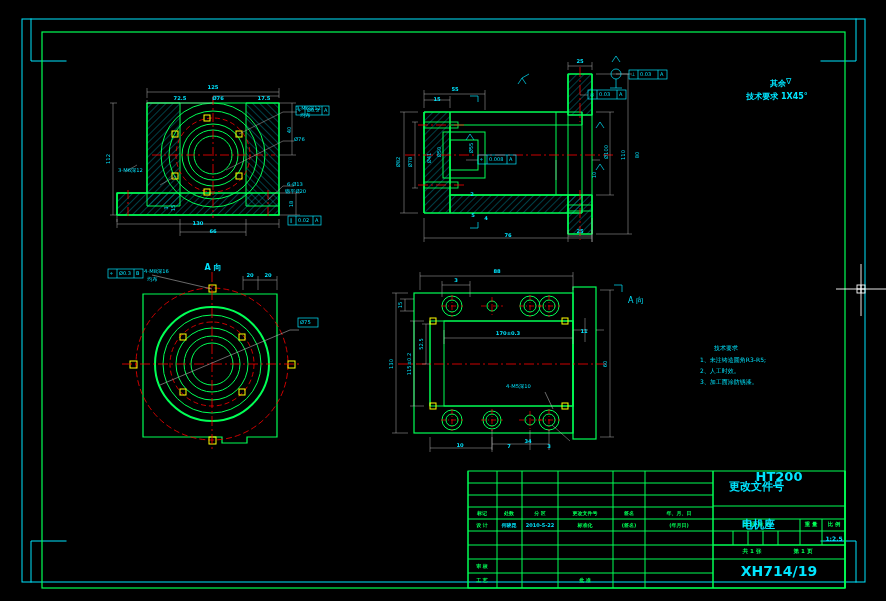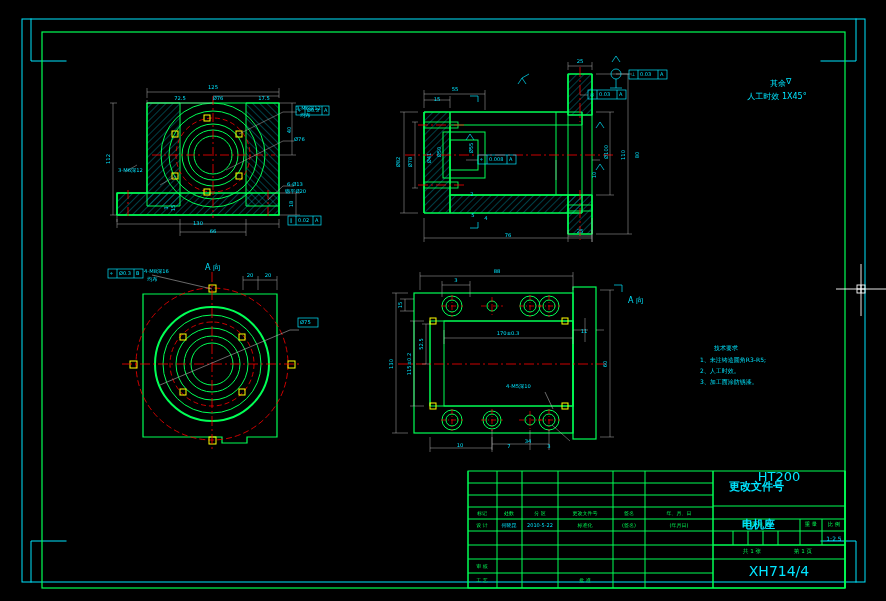--- a/index.html
+++ b/index.html
@@ -7,21 +7,21 @@
        font-family:"DejaVu Sans","Liberation Sans",sans-serif;}
   #stage{position:relative;width:886px;height:601px;background:#000;}
   #stage svg{position:absolute;left:0;top:0;}
   .lbl{position:absolute;color:#00e5ff;font-size:5.2px;line-height:1;
        white-space:nowrap;font-family:"DejaVu Sans","Liberation Sans",sans-serif;}
   .big{font-size:13px;}
   .mid{font-size:8px;}
   .sm{font-size:6px;}
   .xs{font-size:5px;}
   .tb{position:absolute;color:#00ff55;font-size:5.4px;line-height:1;white-space:nowrap;}
-  .ctr{transform:translate(-50%,-50%);}
+  .ctr{transform:translate(-50%,-50%);font-weight:bold;}
   .rot{transform:translate(-50%,-50%) rotate(-90deg);transform-origin:center;}
 </style>
 </head>
 <body>
 
 <div id="stage">
 
 <svg width="886" height="601">
   <defs>
     <pattern id="hx" width="5" height="5" patternTransform="rotate(45)" patternUnits="userSpaceOnUse">
@@ -418,21 +418,21 @@
     <line x1="713" y1="471" x2="713" y2="588"></line>
   </g>
   <g fill="none" stroke="#00ff55" stroke-width="1">
     <line x1="845" y1="506" x2="713" y2="506"></line>
     <line x1="845" y1="545" x2="713" y2="545"></line>
   </g>
 </svg>
 
 <div class="lbl mid ctr" style="left:778px;top:84px;">其余</div>
 <div class="lbl mid" style="left:786px;top:78px;">∇</div>
-<div class="lbl mid ctr" style="left:777px;top:97px;">人工时效 1X45°</div>
+<div class="lbl mid ctr" style="left:777px;top:97px;">技术要求 1X45°</div>
 
 <div class="lbl sm" style="left:714px;top:345px;">技术要求</div>
 <div class="lbl sm" style="left:700px;top:357px;">1、未注铸造圆角R3-R5;</div>
 <div class="lbl sm" style="left:700px;top:368px;">2、人工时效。</div>
 <div class="lbl sm" style="left:700px;top:379px;">3、加工面涂防锈漆。</div>
 
 <div class="lbl ctr" style="left:213px;top:88px;">125</div>
 <div class="lbl ctr" style="left:180px;top:99px;">72.5</div>
 <div class="lbl ctr" style="left:264px;top:99px;">17.5</div>
 <div class="lbl ctr" style="left:218px;top:99px;">Ø76</div>
@@ -542,15 +542,15 @@
 <div class="lbl ctr" style="left:779px;top:489px;font-size:0;"></div>
 
 <div class="lbl ctr" style="left:779px;top:489px;font-size:0;"></div>
 
 <div class="tb ctr" style="left:779px;top:489px;font-size:0;"></div>
 
 <div class="lbl ctr" style="left:779px;top:489px;font-size:0;"></div>
 
 <div class="lbl" style="left:729px;top:481px;font-size:11px;font-weight:bold;">更改文件号</div>
 <div class="lbl" style="left:742px;top:519px;font-size:11px;font-weight:bold;">电机座</div>
-<div class="lbl ctr" style="left:779px;top:571px;font-size:14px;">XH714/4</div>
+<div class="lbl ctr" style="left:779px;top:571px;font-size:14px;">XH714/19</div>
 
 </div>
 
 </body></html>

